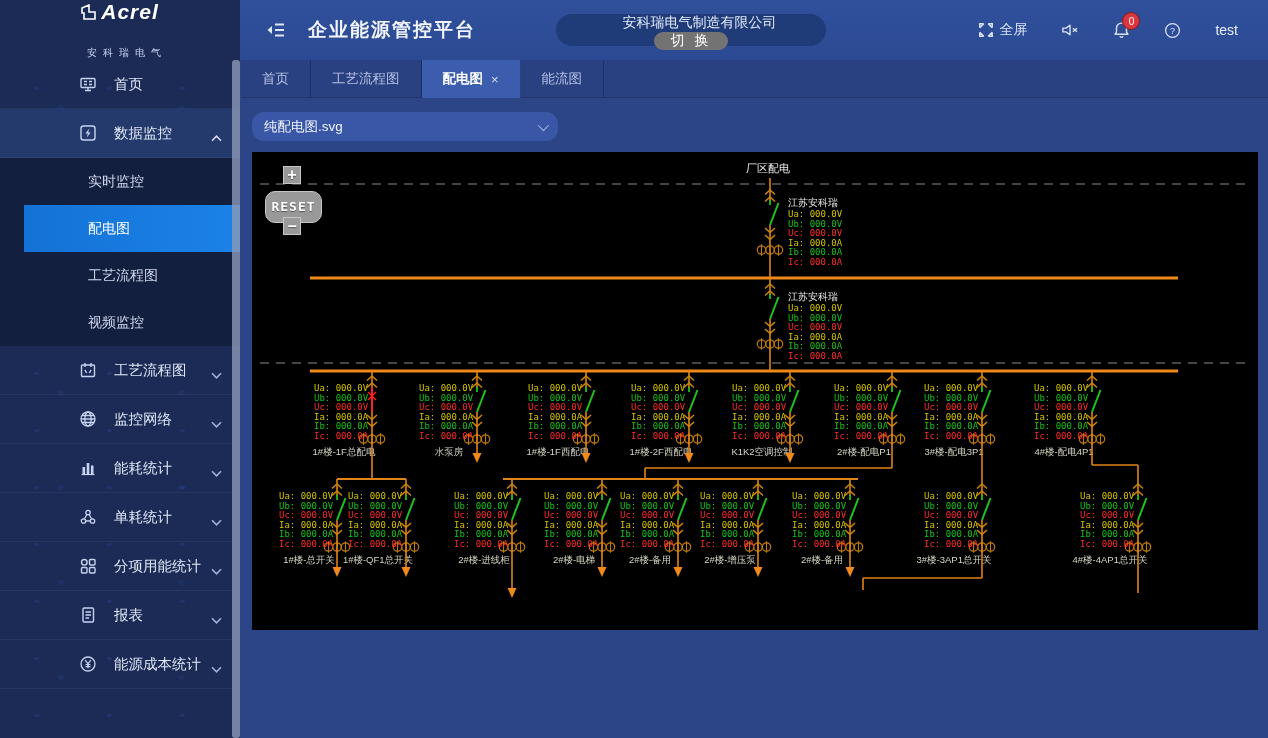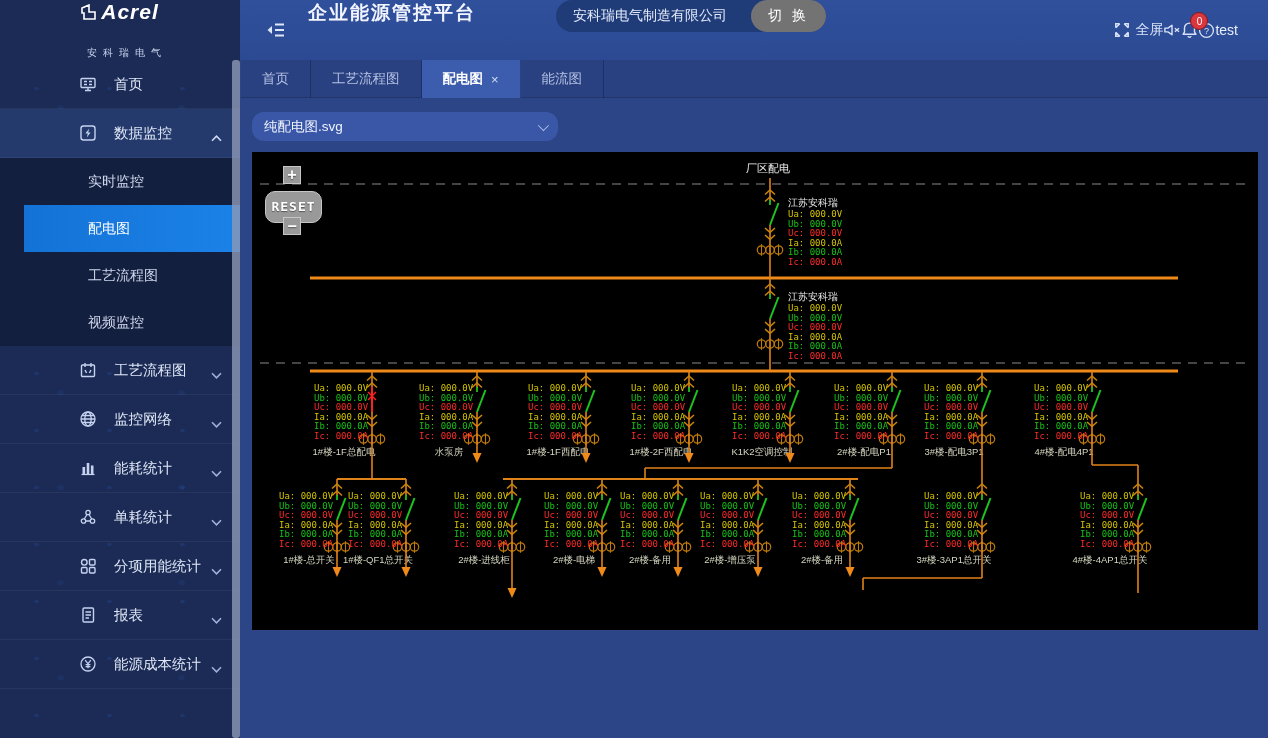--- a/index.html
+++ b/index.html
@@ -7,29 +7,29 @@
               font-family:"Liberation Sans", sans-serif; }
   .app { position:relative; width:1268px; height:738px; }
 
   
   .header { position:absolute; top:0; left:0; width:1268px; height:60px; display:flex; z-index:5; }
   .logo-zone { width:240px; height:60px; background:#1b2b55; display:flex; flex-direction:column;
                align-items:center; justify-content:space-between; }
   .logo-row { display:flex; align-items:center; gap:5px; }
   .logo-brand { color:#fff; font-size:21px; font-weight:bold; font-style:italic; letter-spacing:1px; }
   .logo-sub { color:#c9d4ee; font-size:10px; letter-spacing:6px; margin-top:1px; padding-left:14px; }
-  .header-main { flex:1; background:linear-gradient(180deg,#30509c,#2c4a93); display:flex; }
+  .header-main { flex:1; background:linear-gradient(180deg,#30509c,#2c4a93); display:flex; align-items:center; }
   .collapse-btn { margin-left:26px; cursor:pointer; display:flex; align-items:center; }
   .app-title { color:#f2f5ff; font-size:19px; font-weight:bold; letter-spacing:2px; margin-left:22px; }
   .company-box { position:relative; margin-left:80px; width:270px; height:32px; background:#1f3c78;
-                 border-radius:16px; display:flex; align-items:center; }
+                 border-radius:16px; display:flex; align-items:center;flex-direction:column; }
   .company-text { color:#e3eafb; font-size:14px; padding-left:17px; flex:1; white-space:nowrap; }
   .switch-btn { height:32px; padding:0 17px; background:#737373; border:none; border-radius:16px;
                 color:#fff; font-size:14px; letter-spacing:3px; cursor:pointer; }
-  .header-right { margin-left:auto; display:flex; align-items:center; padding-right:30px; }
+  .header-right { margin-left:auto; display:flex; align-items:center; gap:34px; padding-right:30px; }
   .hr-item { display:flex; align-items:center; gap:5px; color:#d8e1f6; font-size:14px; cursor:pointer; }
   .bell-wrap { position:relative; }
   .badge { position:absolute; top:-9px; left:9px; min-width:18px; height:18px; border-radius:9px;
            background:#d9363e; border:1px solid #7d1a20; color:#fff; font-size:10px; display:flex;
            align-items:center; justify-content:center; padding:0 4px; }
   .username { color:#e8eefb; font-size:14px; }
 
   
   .sidebar { position:absolute; top:60px; left:0; width:240px; height:678px; background:#1b2b55;
              background-image:radial-gradient(rgba(47,105,224,.16) 2px, transparent 2.6px),

